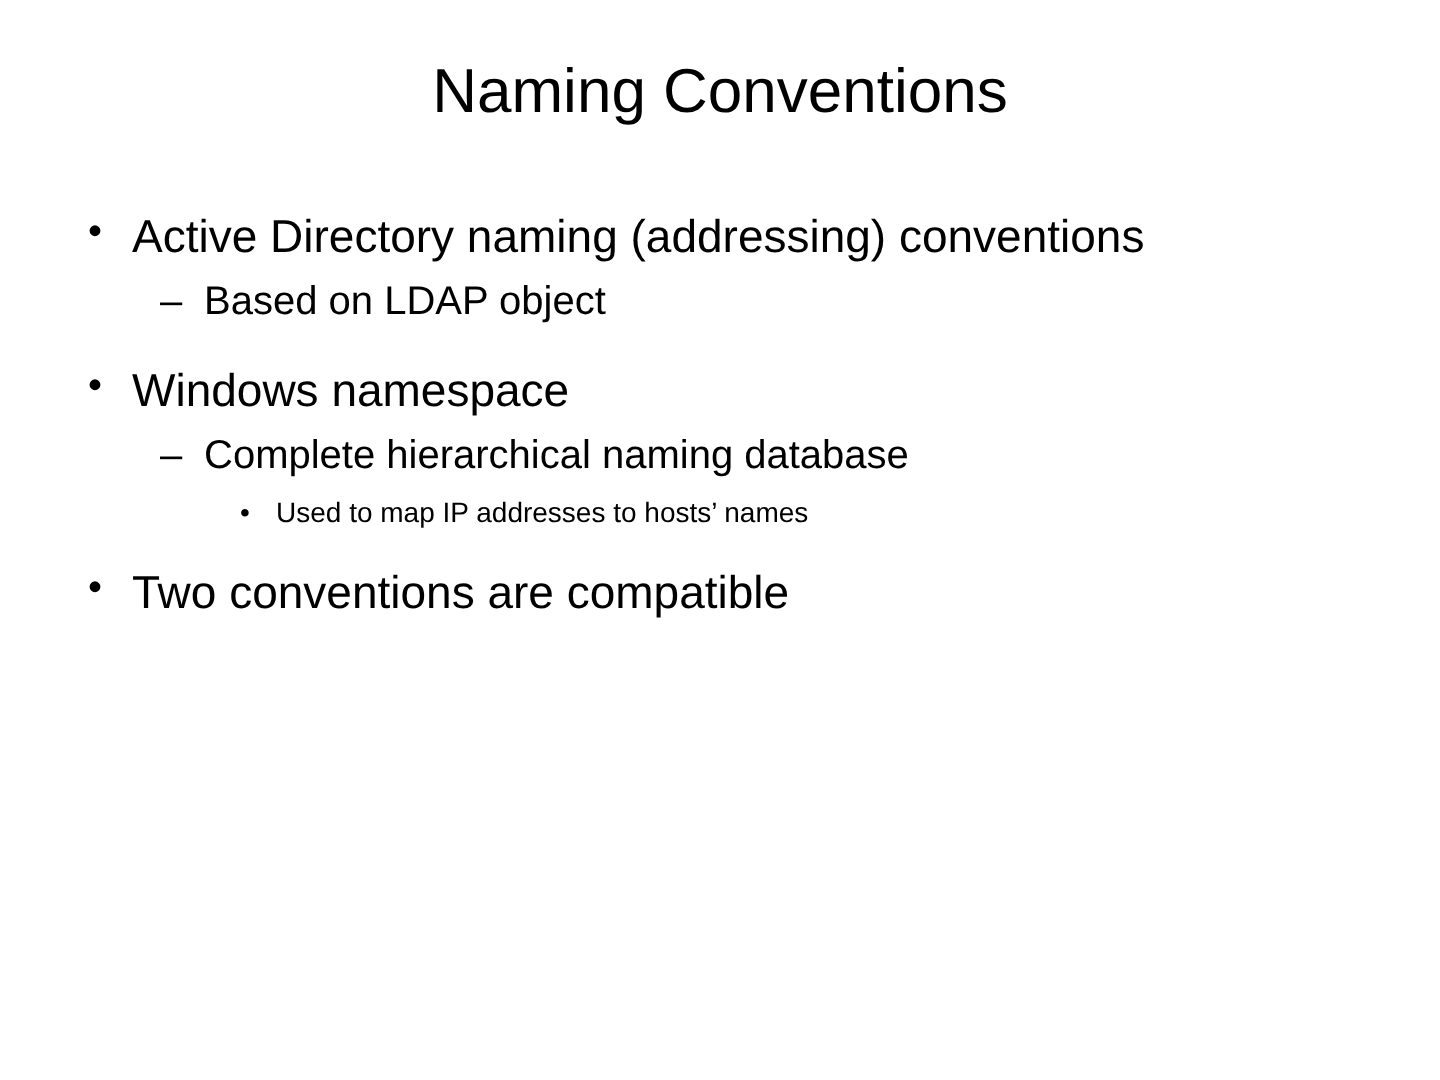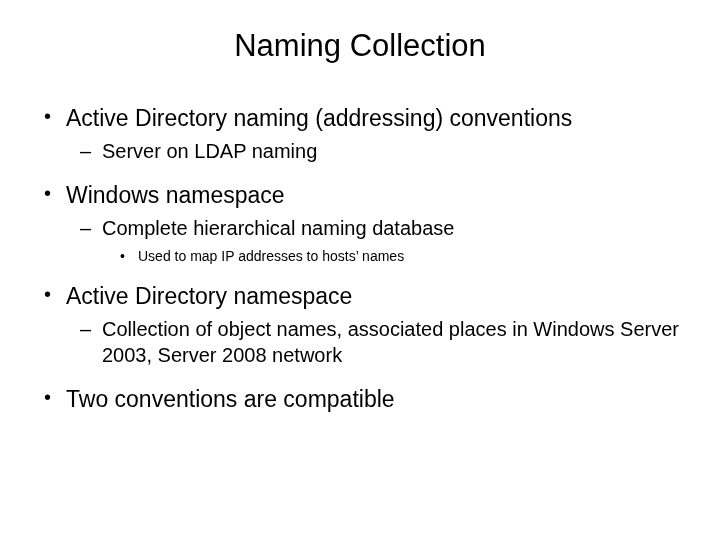--- a/index.html
+++ b/index.html
@@ -75,52 +75,44 @@
     position: absolute;
     left: 0;
     top: 0;
     font-size: 14px;
   }
 </style>
 </head>
 <body>
 
 <div class="slide">
-  <h1 class="title">Naming Collection</h1>
+  <h1 class="title">Naming Conventions</h1>
 
   <ul class="lvl1">
     <li>
       <span>Active Directory naming (addressing) conventions</span>
       <ul class="lvl2">
         <li>
-          <span>Server on LDAP naming</span>
+          <span>Based on LDAP object</span>
         </li>
       </ul>
     </li>
 
     <li>
       <span>Windows namespace</span>
       <ul class="lvl2">
         <li>
           <span>Complete hierarchical naming database</span>
           <ul class="lvl3">
             <li>
               <span>Used to map IP addresses to hosts’ names</span>
             </li>
           </ul>
         </li>
       </ul>
     </li>
 
-    <li>
-      <span>Active Directory namespace</span>
-      <ul class="lvl2">
-        <li>
-          <span>Collection of object names, associated places in Windows Server 2003, Server 2008 network</span>
-        </li>
-      </ul>
-    </li>
 
     <li>
       <span>Two conventions are compatible</span>
     </li>
   </ul>
 </div>
 
 </body></html>

